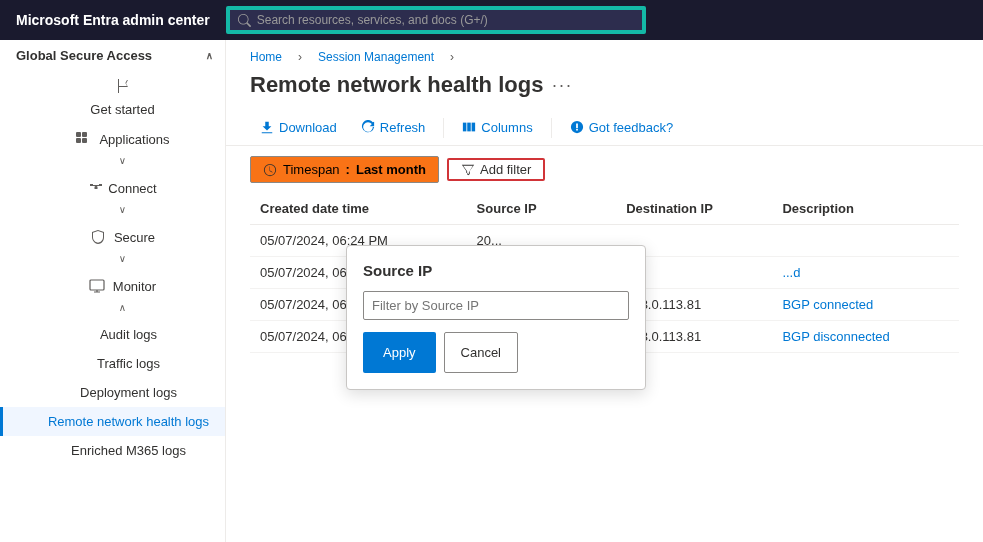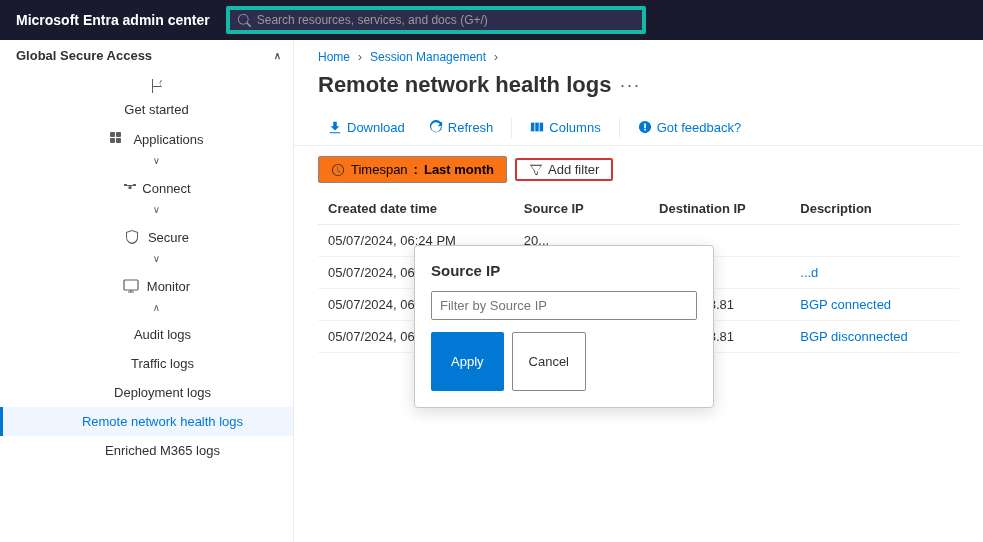--- a/index.html
+++ b/index.html
@@ -41,21 +41,21 @@
 
     
     .main-layout {
       display: flex;
       flex: 1;
       overflow: hidden;
     }
 
     
     .sidebar {
-      width: 294px;
+      width: 226px;
       background: #fff;
       border-right: 1px solid #edebe9;
       overflow-y: auto;
       flex-shrink: 0;
       padding-bottom: 24px;
     }
     .sidebar-section-header {
       display: flex;
       align-items: center;
       justify-content: space-between;
@@ -99,21 +99,21 @@
       flex: 1;
       overflow: auto;
       padding: 0;
       position: relative;
     }
 
     
     .breadcrumb {
       display: flex;
       align-items: center;
-      gap: 8px;
+      gap: 16px;
       padding: 10px 24px 4px;
       font-size: 12px;
       color: #0078d4;
     }
     .breadcrumb span { color: #605e5c; }
     .breadcrumb a { color: #0078d4; text-decoration: none; cursor: pointer; }
 
     
     .page-header {
       display: flex;
@@ -244,21 +244,21 @@
       padding: 6px 20px;
       background: #0078d4;
       color: #fff;
       border: none;
       border-radius: 2px;
       font-size: 13px;
       cursor: pointer;
       font-weight: 500;
     }
     .btn-secondary {
-      padding: 21px 16px;
+      padding: 12px 16px;
       background: #fff;
       color: #323130;
       border: 1px solid #8a8886;
       border-radius: 2px;
       font-size: 13px;
       cursor: pointer;
     }
   </style>
 </head>
 <body>

